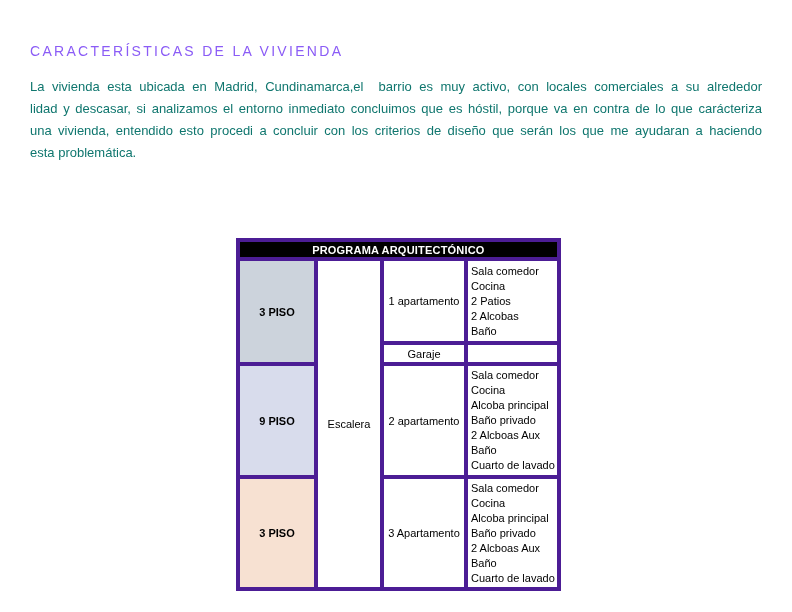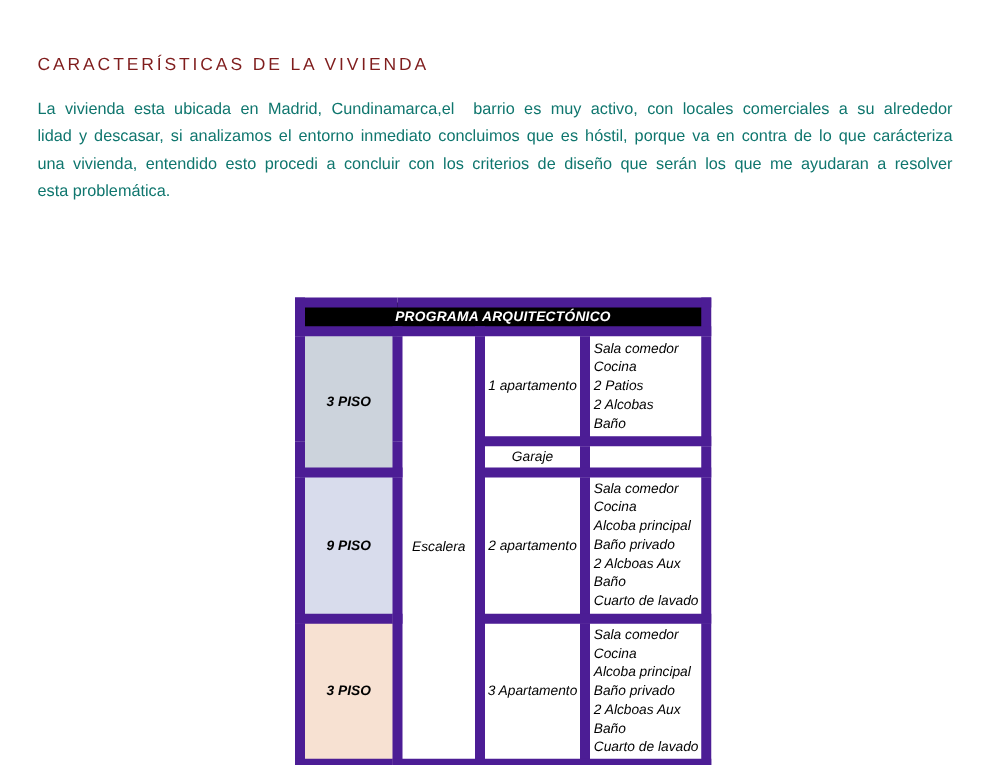--- a/index.html
+++ b/index.html
@@ -15,47 +15,47 @@
     position:absolute;left:30px;top:76px;width:732px;
     font-size:13px;line-height:22px;
   }
   .pline{white-space:pre-wrap;}
   .pline.just{text-align:justify;text-align-last:justify;}
   .prog{
     position:absolute;left:236px;top:238px;
     border-collapse:collapse;table-layout:fixed;
     font-size:11px;color:#000;
   }
-  .prog th,.prog td{border:8px solid #4c1d95;padding:0;font-style:italic;}
+  .prog th,.prog td{border:4px solid #4c1d95;padding:0;}
   col.c1{width:78px}
   col.c2{width:66px}
   col.c3{width:84px}
   col.c4{width:92px}
   th.hdr{height:15px;font-size:11px;font-weight:bold;text-align:center;letter-spacing:0.2px;}
   td.piso{text-align:center;font-weight:bold;vertical-align:middle;}
   td.esc{text-align:center;vertical-align:middle;background:#fff;}
   td.apt{text-align:center;vertical-align:middle;background:#fff;}
   td.rooms{vertical-align:middle;background:#fff;padding:1px 2px 1px 3px;}
   td.rooms div{line-height:15px;white-space:nowrap;}
   tr.r1 td.apt,tr.r1 td.rooms{height:78px;}
   tr.r2 td{height:15px;}
   tr.r3 td.apt,tr.r3 td.rooms{height:107px;}
   tr.r4 td.apt,tr.r4 td.rooms{height:106px;}
 </style>
 </head>
 <body>
 
 <div class="canvas">
 
-  <div class="page-title" style="color: #7f1d1d; text-align: center;">CARACTERÍSTICAS DE LA VIVIENDA</div>
+  <div class="page-title" style="color: #8b5cf6; text-align: center;">CARACTERÍSTICAS DE LA VIVIENDA</div>
 
   <div class="para" style="color: #0f766e;">
     <div class="pline just">La vivienda esta ubicada en Madrid, Cundinamarca,el  barrio es muy activo, con locales comerciales a su alrededor</div>
     <div class="pline just">lidad y descasar, si analizamos el entorno inmediato concluimos que es hóstil, porque va en contra de lo que carácteriza</div>
-    <div class="pline just">una vivienda, entendido esto procedi a concluir con los criterios de diseño que serán los que me ayudaran a resolver</div>
+    <div class="pline just">una vivienda, entendido esto procedi a concluir con los criterios de diseño que serán los que me ayudaran a haciendo</div>
     <div class="pline">esta problemática.</div>
   </div>
 
   <table class="prog">
     <colgroup>
       <col class="c1">
         <col class="c2">
         <col class="c3">
         <col class="c4">
     </colgroup>

